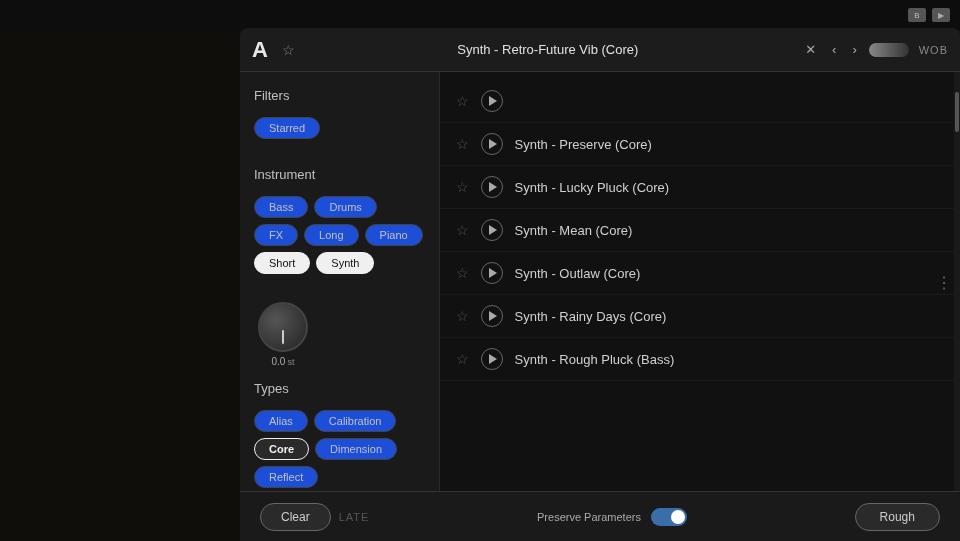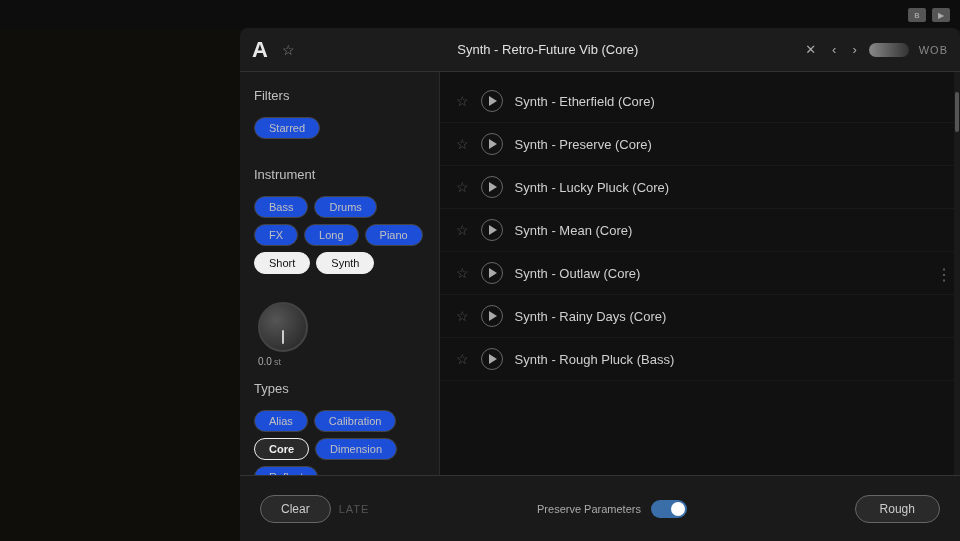--- a/index.html
+++ b/index.html
@@ -241,21 +241,21 @@
       margin-left: 2px;
     }
 
     .preset-name {
       color: #d0d0d0;
       font-size: 13px;
     }
 
     
     .bottom-bar {
-      height: 66px;
+      height: 50px;
       background: #1a1a1a;
       border-top: 1px solid #333;
       display: flex;
       align-items: center;
       justify-content: space-between;
       padding: 0 20px;
     }
 
     .bottom-left {
       display: flex; align-items: center; gap: 8px;
@@ -379,21 +379,21 @@
           <button class="filter-btn">Long</button>
           <button class="filter-btn">Piano</button>
           <button class="filter-btn active">Short</button>
           <button class="filter-btn active">Synth</button>
         </div>
       </div>
 
       <div class="divider-line"></div>
 
       <div class="knob-area">
-        <div style="display:flex; flex-direction:column; align-items:flex-start;">
+        <div style="display:flex; flex-direction:column; align-items:center;">
           <div class="knob">
             <div class="knob-marker"></div>
           </div>
           <div style="display:flex; gap:2px; align-items:baseline; margin-top:4px;">
             <span style="color:#aaa; font-size:10px;">0.0</span>
             <span style="color:#888; font-size:9px;">st</span>
           </div>
         </div>
       </div>
 
@@ -411,21 +411,20 @@
     </div>
 
     <div class="list-panel">
       <ul class="preset-list">
 
         <li class="preset-item">
           <span class="preset-star">☆</span>
           <div class="preset-play">
             <div class="preset-play-triangle"></div>
           </div>
-          <span class="preset-name">Synth - Etherfield (Core)</span>
         </li>
 
         <li class="preset-item">
           <span class="preset-star">☆</span>
           <div class="preset-play">
             <div class="preset-play-triangle"></div>
           </div>
           <span class="preset-name">Synth - Preserve (Core)</span>
         </li>
 

